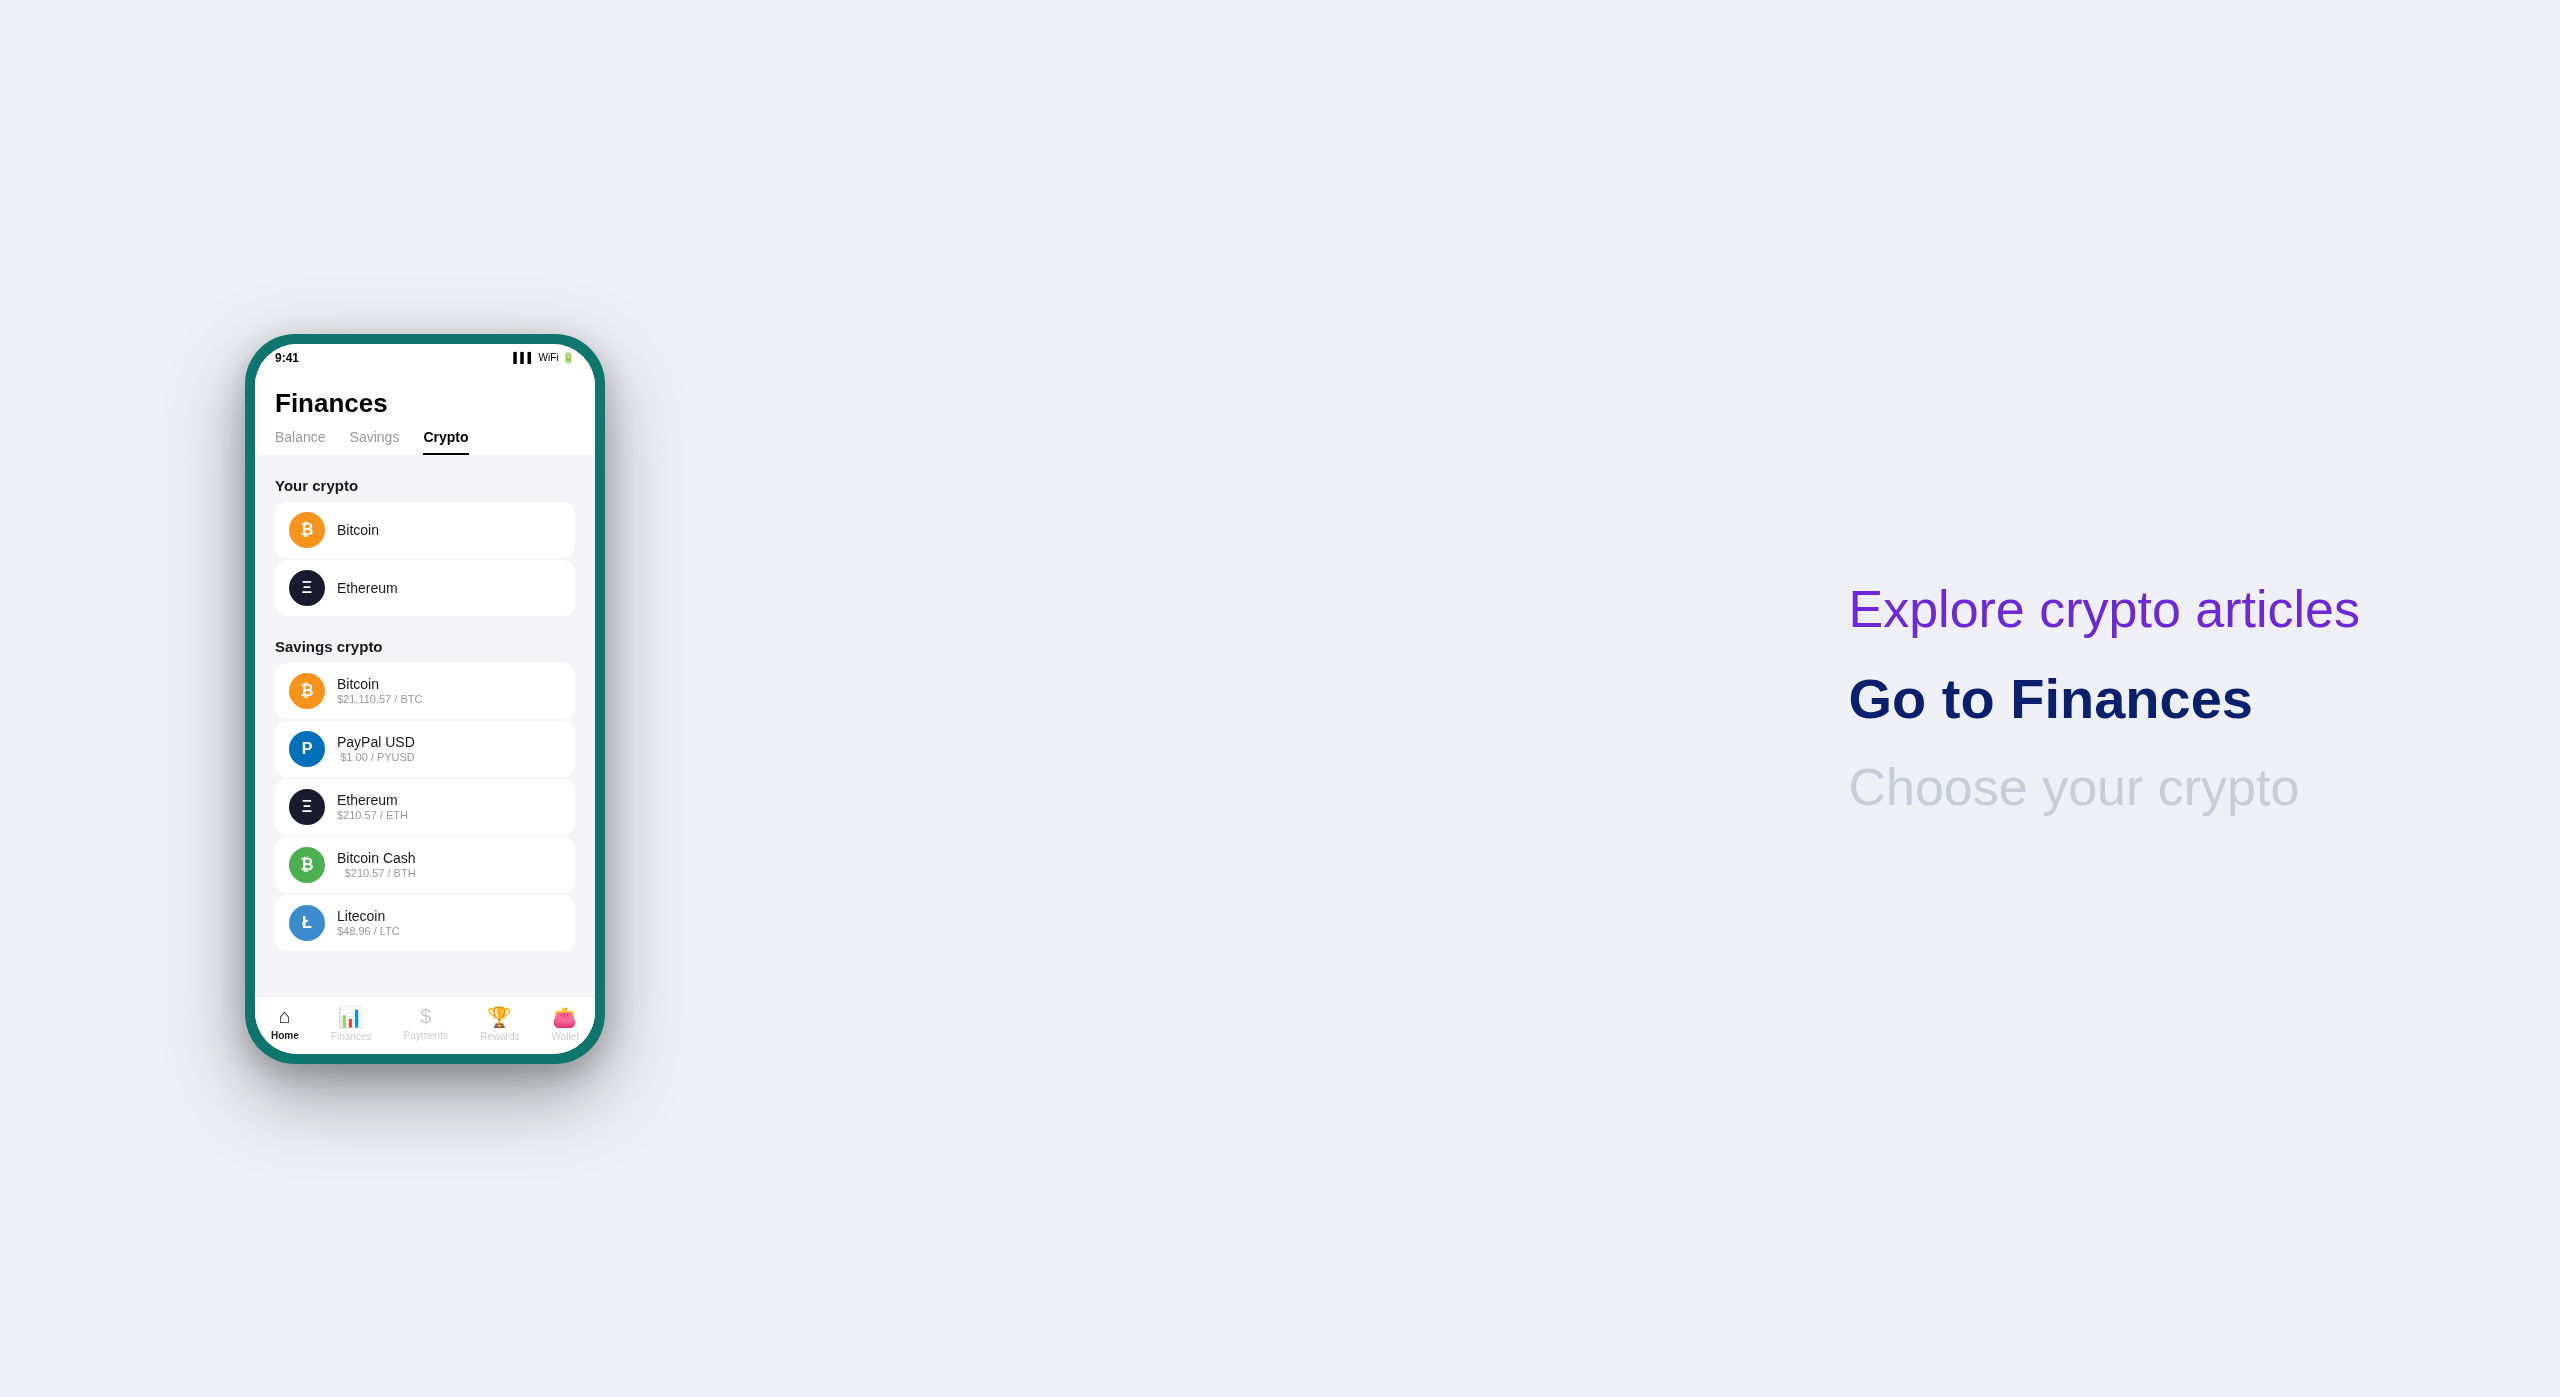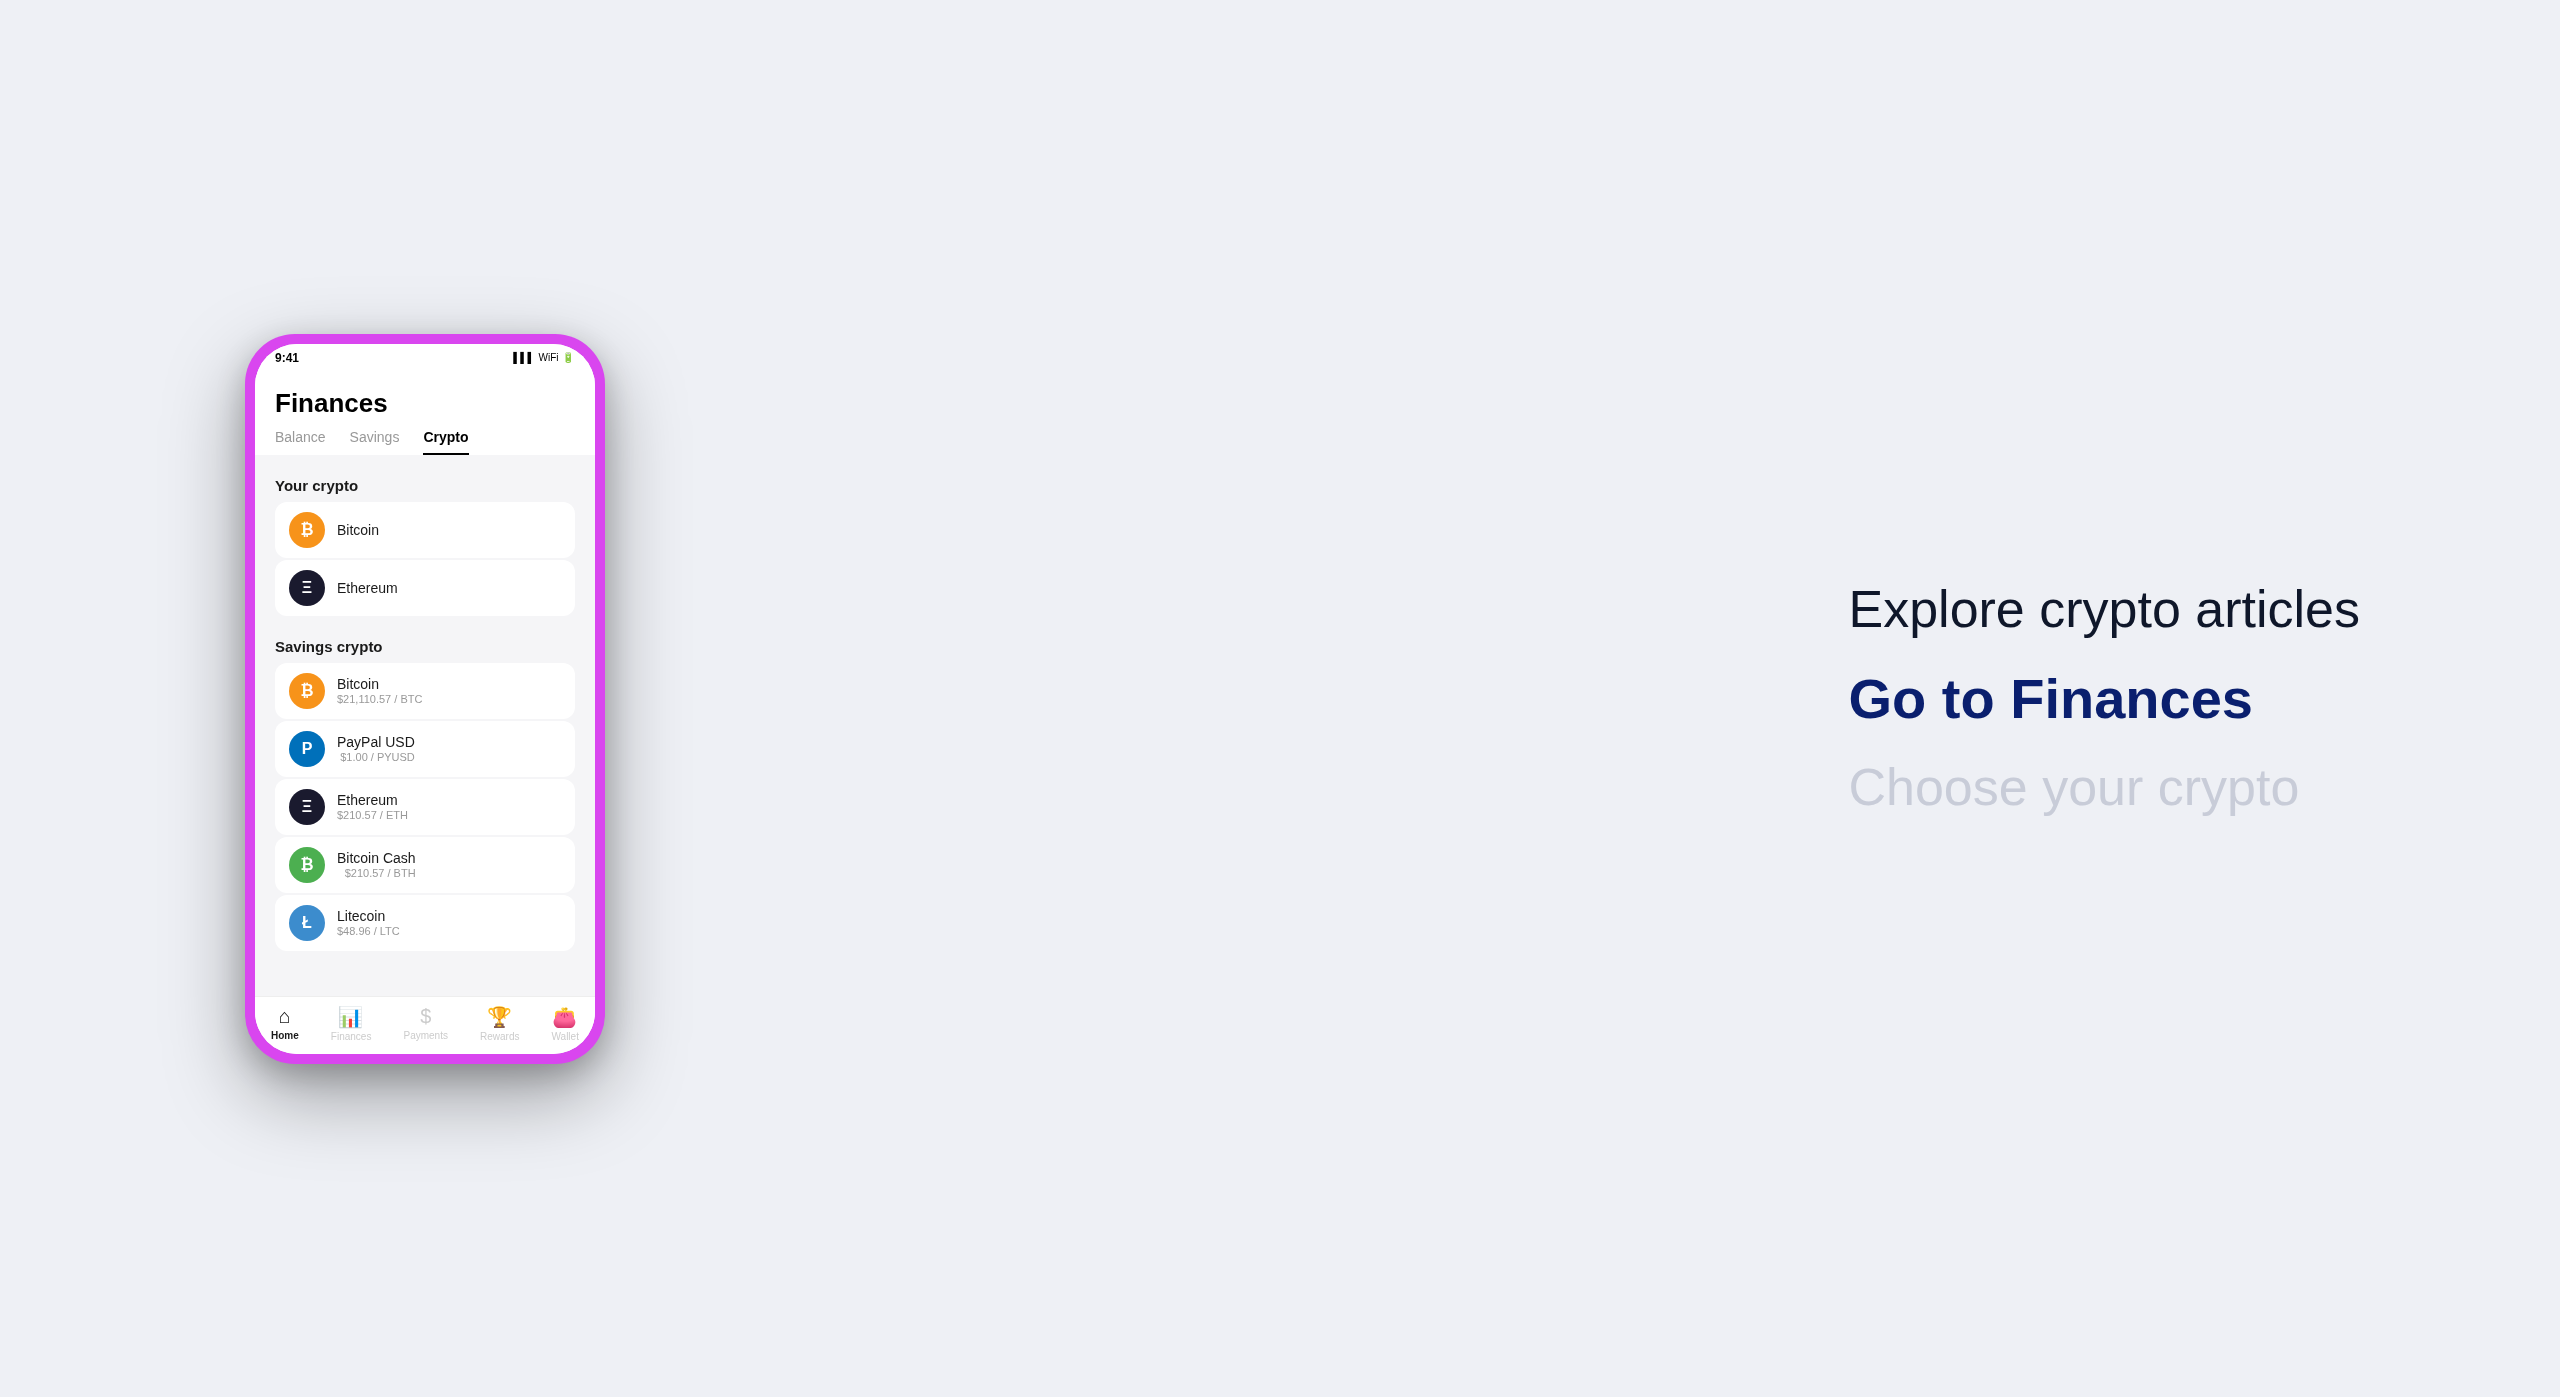--- a/index.html
+++ b/index.html
@@ -26,21 +26,21 @@
       position: absolute;
       left: 245px;
       top: 50%;
       transform: translateY(-50%);
       width: 360px;
       height: 730px;
     }
     .phone-shell {
       width: 100%;
       height: 100%;
-      background: #d946ef;
+      background: #0f766e;
       border-radius: 50px;
       padding: 10px;
       box-shadow: 0 30px 80px rgba(0,0,0,0.35), 0 10px 30px rgba(0,0,0,0.2);
     }
     .phone-screen {
       width: 100%;
       height: 100%;
       background: #f5f5f7;
       border-radius: 42px;
       overflow: hidden;
@@ -205,21 +205,21 @@
       top: 50%;
       transform: translateY(-50%);
       display: flex;
       flex-direction: column;
       gap: 30px;
       max-width: 520px;
     }
     .explore-text {
       font-size: 52px;
       font-weight: 300;
-      color: #0f172a;
+      color: #6d28d9;
       line-height: 1.1;
       text-align: right;
     }
     .main-heading {
       font-size: 56px;
       font-weight: 800;
       color: #0a1f6e;
       line-height: 1.1;
     }
     .sub-heading {

